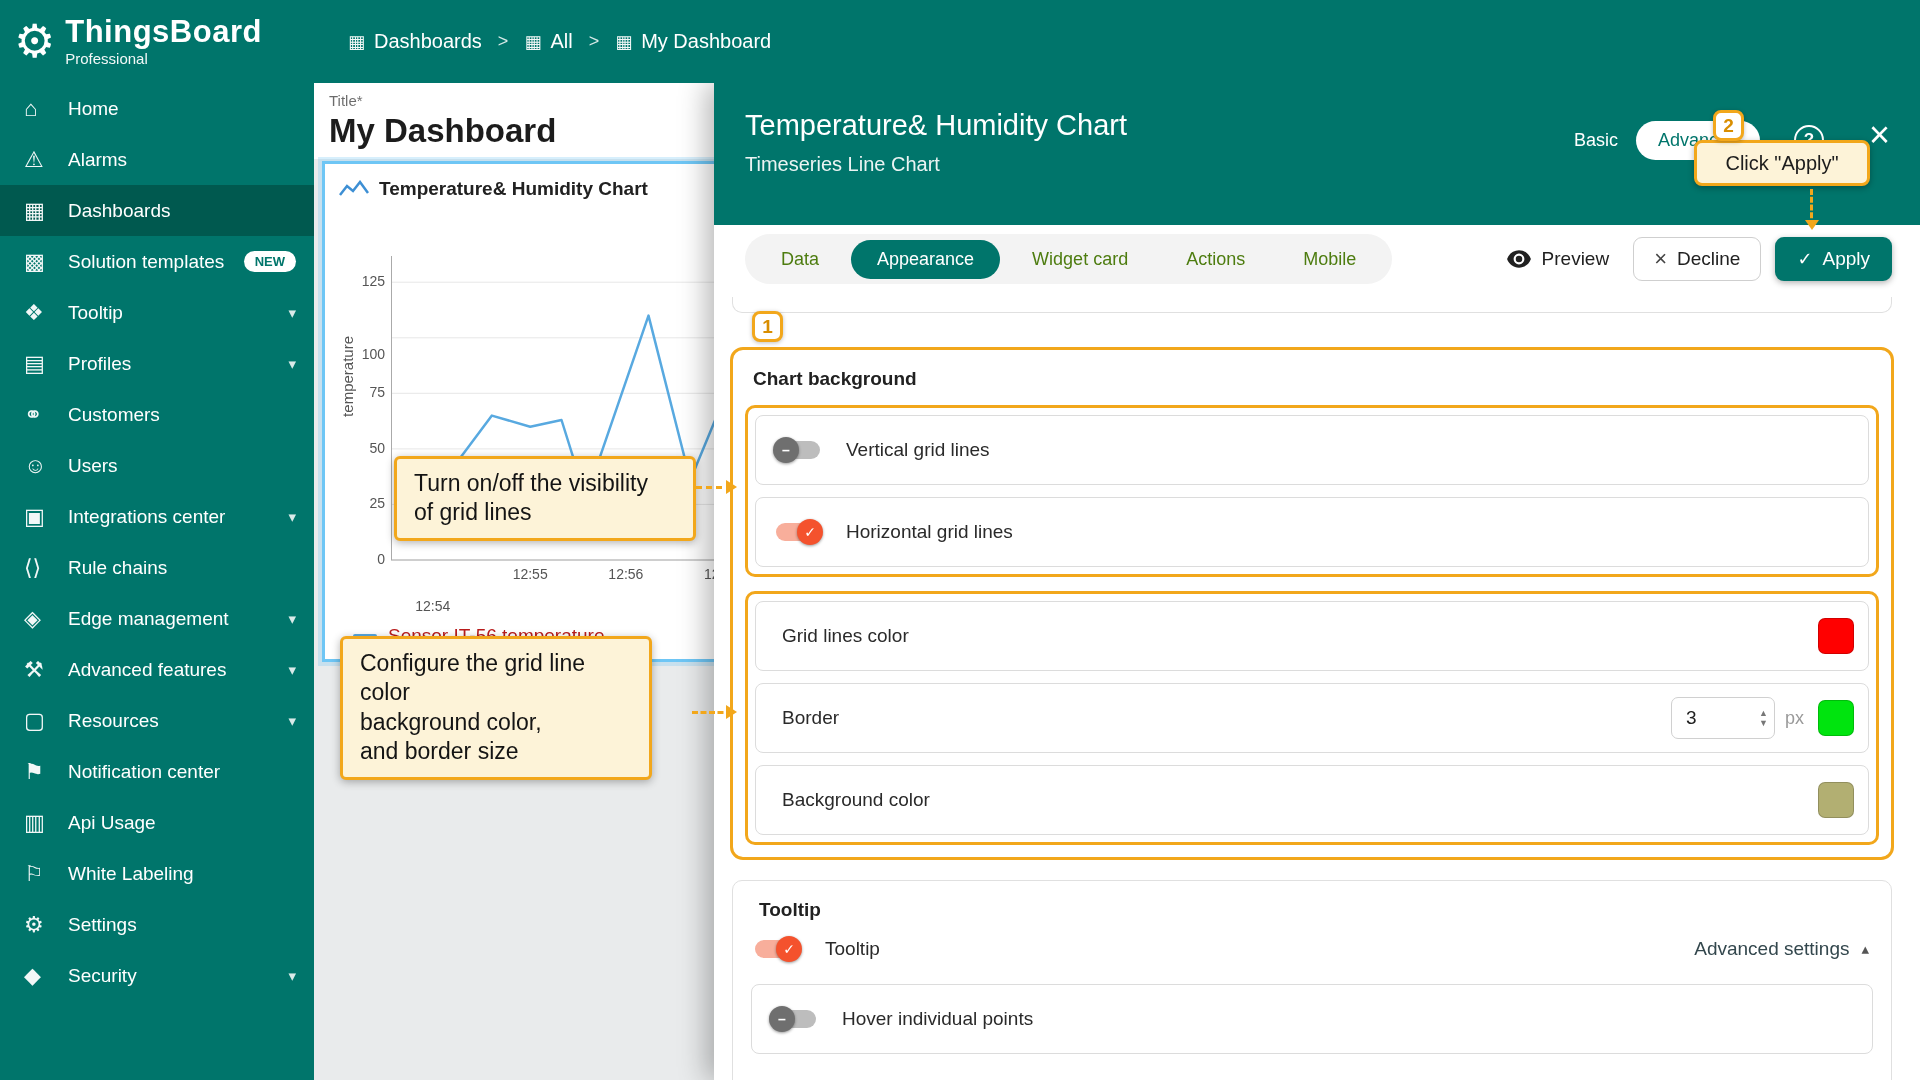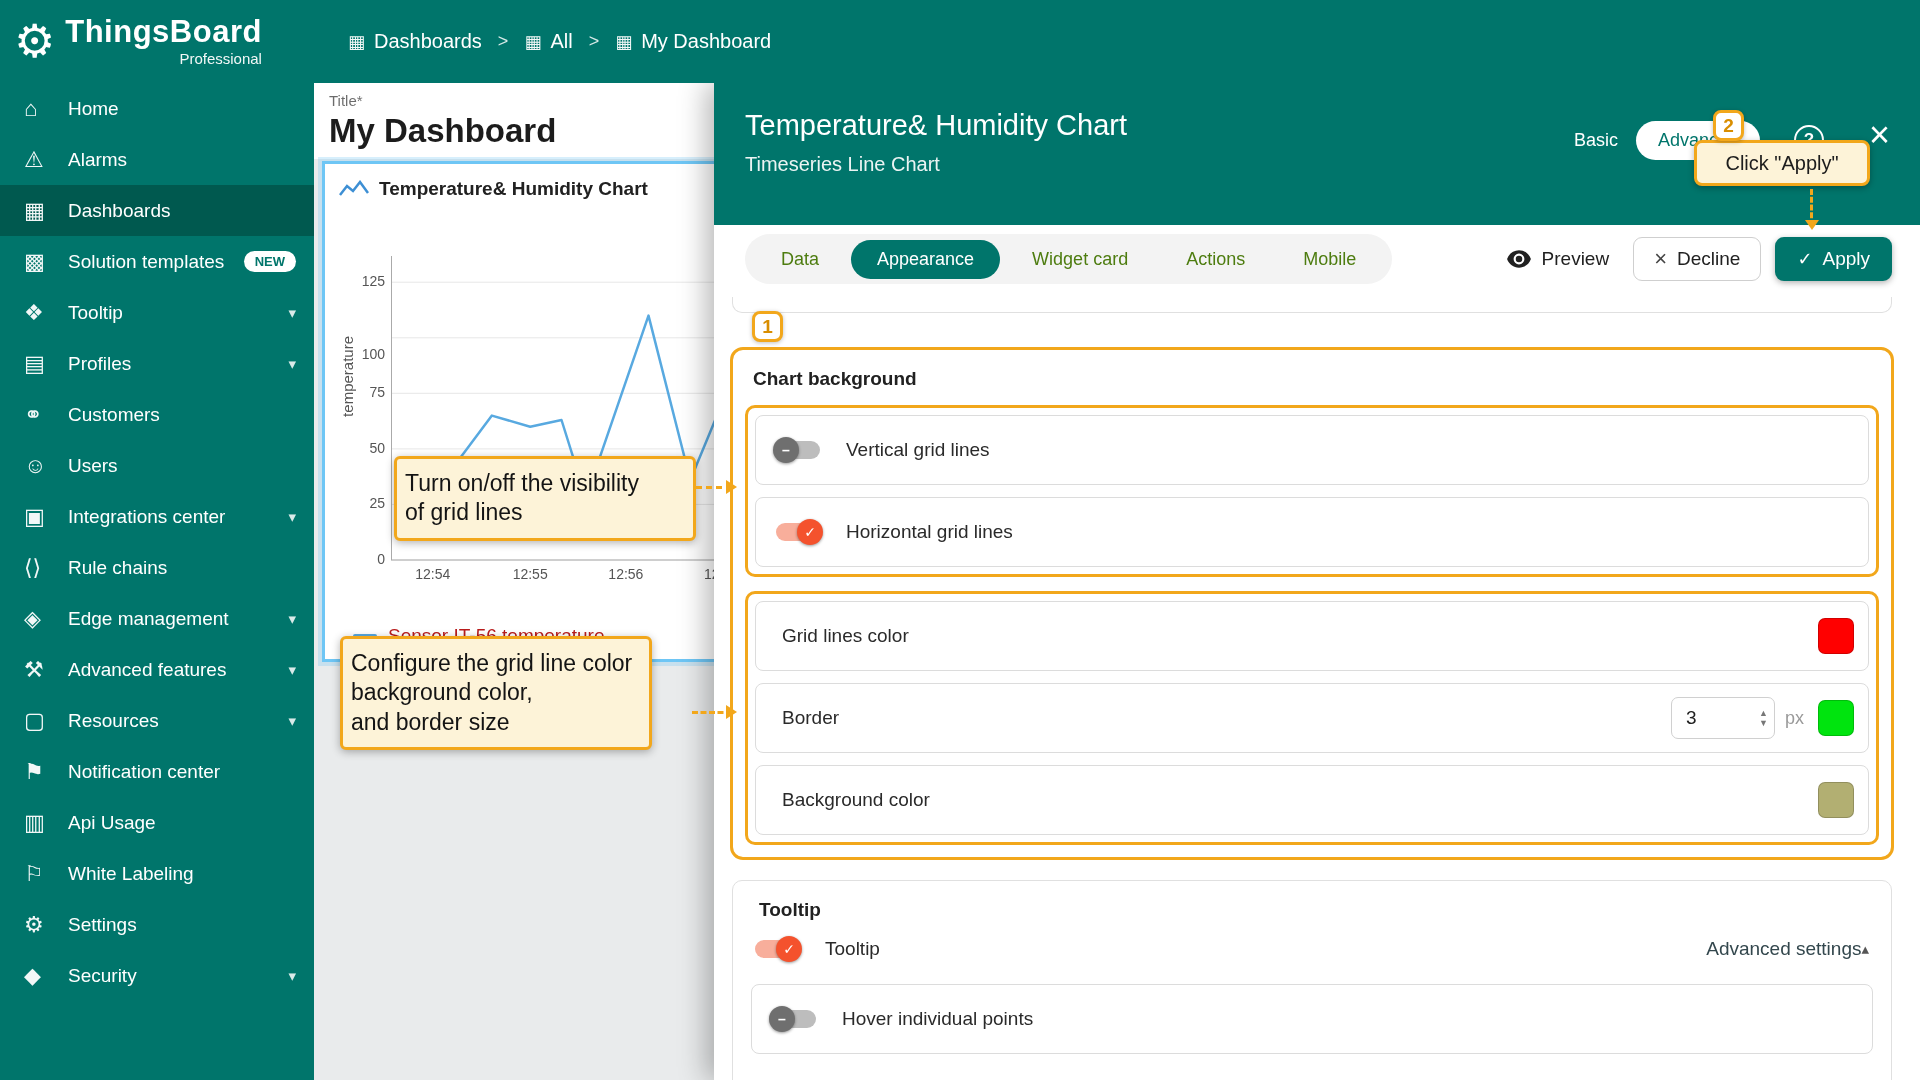--- a/index.html
+++ b/index.html
@@ -4,21 +4,21 @@
 <style>
   *{box-sizing:border-box;margin:0;padding:0}
   html,body{width:1920px;height:1080px;overflow:hidden}
   body{font-family:"Liberation Sans","DejaVu Sans",sans-serif;background:#e9ebec;position:relative;color:#212121}
 
   
   .topbar{position:absolute;top:0;left:0;right:0;height:83px;background:#00756B;display:flex;align-items:center;color:#fff;z-index:6}
   .logo-area{width:314px;display:flex;align-items:center;padding-left:14px;gap:10px;flex:none;cursor:pointer}
   .logo-gear{font-size:46px;line-height:1}
   .brand{font-size:31px;font-weight:bold;letter-spacing:.5px;line-height:1.05}
-  .brand-sub{font-size:15px;text-align:right;opacity:.95;margin-top:1px}
+  .brand-sub{font-size:15px;text-align:left;opacity:.95;margin-top:1px}
   .breadcrumb{display:flex;align-items:center;margin-left:34px;font-size:20px}
   .crumb{display:flex;align-items:center;gap:9px;cursor:pointer;font-weight:500}
   .crumb-icon{font-size:18px;opacity:.95}
   .bc-sep{margin:0 16px;opacity:.85;font-size:18px}
   .top-right{margin-left:auto;display:flex;align-items:center;gap:24px;padding-right:20px}
   .icon-btn{cursor:pointer;display:flex;align-items:center}
   .avatar{cursor:pointer;display:flex}
   .user-block{line-height:1.25;cursor:pointer}
   .user-name{font-size:17px}
   .user-role{font-size:15px;opacity:.78}
@@ -94,31 +94,31 @@
   
   .switch{position:relative;width:44px;height:18px;border-radius:9px;flex:none;cursor:pointer}
   .switch .knob{position:absolute;top:-4px;width:26px;height:26px;border-radius:50%;display:flex;align-items:center;justify-content:center;color:#fff;font-size:14px;font-weight:bold;box-shadow:0 1px 3px rgba(0,0,0,.4)}
   .switch.off{background:rgba(0,0,0,.26)}
   .switch.off .knob{left:-3px;background:#6f6f6f}
   .switch.on{background:#F8AE9B}
   .switch.on .knob{right:-3px;background:#F4522D}
 
   .card.tooltip-card{margin-top:22px;padding:14px 18px;height:250px}
   .plain-row{display:flex;align-items:center;margin:20px 4px 24px}
-  .adv-settings{margin-left:auto;display:flex;align-items:center;gap:0;font-size:19px;color:#33474d;cursor:pointer}
+  .adv-settings{margin-left:auto;display:flex;align-items:center;gap:12px;font-size:19px;color:#33474d;cursor:pointer}
   .adv-chevron{font-size:15px;color:#555}
 
   
   .step-badge{position:absolute;width:31px;height:31px;background:#fff;border:3px solid #F2A71B;border-radius:8px;display:flex;align-items:center;justify-content:center;font-size:19px;font-weight:bold;color:#D98E00;box-shadow:0 1px 4px rgba(0,0,0,.25);z-index:31}
   .badge-1{left:752px;top:311px}
   .badge-2{left:1713px;top:110px}
   .anno-tip{position:absolute;left:1694px;top:140px;width:176px;height:46px;background:#FDF3D8;border:3px solid #F2A71B;border-radius:8px;display:flex;align-items:center;justify-content:center;font-size:20px;color:#1d1d1d;z-index:30;box-shadow:0 2px 6px rgba(0,0,0,.3)}
   .anno-arrow{position:absolute;left:1810px;top:189px;height:37px;border-left:3px dashed #F2A71B;z-index:30}
   .anno-arrow::after{content:"";position:absolute;left:-8px;bottom:-11px;border:7px solid transparent;border-top:10px solid #F2A71B}
-  .callout{position:absolute;background:#FDF3D8;border:3px solid #F2A71B;border-radius:6px;padding:10px 8px;font-size:23px;line-height:1.28;color:#141414;z-index:30;box-shadow:0 2px 8px rgba(0,0,0,.3);white-space:pre-line}
+  .callout{position:absolute;background:#FDF3D8;border:3px solid #F2A71B;border-radius:6px;padding:10px 17px;font-size:23px;line-height:1.28;color:#141414;z-index:30;box-shadow:0 2px 8px rgba(0,0,0,.3);white-space:pre-line}
   .callout-a{left:394px;top:456px;width:302px}
   .callout-b{left:340px;top:636px;width:312px}
   .conn{position:absolute;border-top:3px dashed #F2A71B;z-index:30}
   .conn::after{content:"";position:absolute;right:-12px;top:-9px;border:7px solid transparent;border-left:11px solid #F2A71B}
   .conn-a{left:696px;top:486px;width:36px}
   .conn-b{left:692px;top:711px;width:40px}
 </style>
 </head>
 <body>
 
@@ -278,21 +278,21 @@
           <line x1="0" y1="81.8" x2="348" y2="81.8" stroke="#e7e7e7" stroke-width="1"></line>
           <line x1="0" y1="137.3" x2="348" y2="137.3" stroke="#e7e7e7" stroke-width="1"></line>
           <line x1="0" y1="192.9" x2="348" y2="192.9" stroke="#e7e7e7" stroke-width="1"></line>
           <line x1="0" y1="248.4" x2="348" y2="248.4" stroke="#e7e7e7" stroke-width="1"></line>
           <line x1="0" y1="304.0" x2="348" y2="304.0" stroke="#e7e7e7" stroke-width="1"></line>
           <line x1="0.5" y1="0" x2="0.5" y2="304" stroke="#aaa" stroke-width="1"></line>
           <line x1="0" y1="304" x2="348" y2="304" stroke="#aaa" stroke-width="1"></line>
           <polyline points="10.4,228.4 62.6,210.7 100.9,159.6 139.2,170.7 170.5,164.0 194.9,241.8 257.5,59.6 299.3,224.0 330.6,148.4 348.0,166.2" fill="none" stroke="#58A9E0" stroke-width="2.5" stroke-linejoin="round" stroke-linecap="round"></polyline>
         </svg>
       <div class="chart-xticks">
-          <div class="xtick" style="left: 19.76px;">12:54</div>
+          <div class="xtick" style="left: 19.76px; margin-top: 32px;">12:54</div>
           <div class="xtick" style="left: 117.2px;">12:55</div>
           <div class="xtick" style="left: 212.9px;">12:56</div>
           <div class="xtick" style="left: 308.6px;">12:57</div>
         </div>
     </div>
     <div class="widget-legend">
       <span class="legend-dash"></span>
       <span class="legend-label">Sensor IT-56 temperature</span>
     </div>
   </div>

